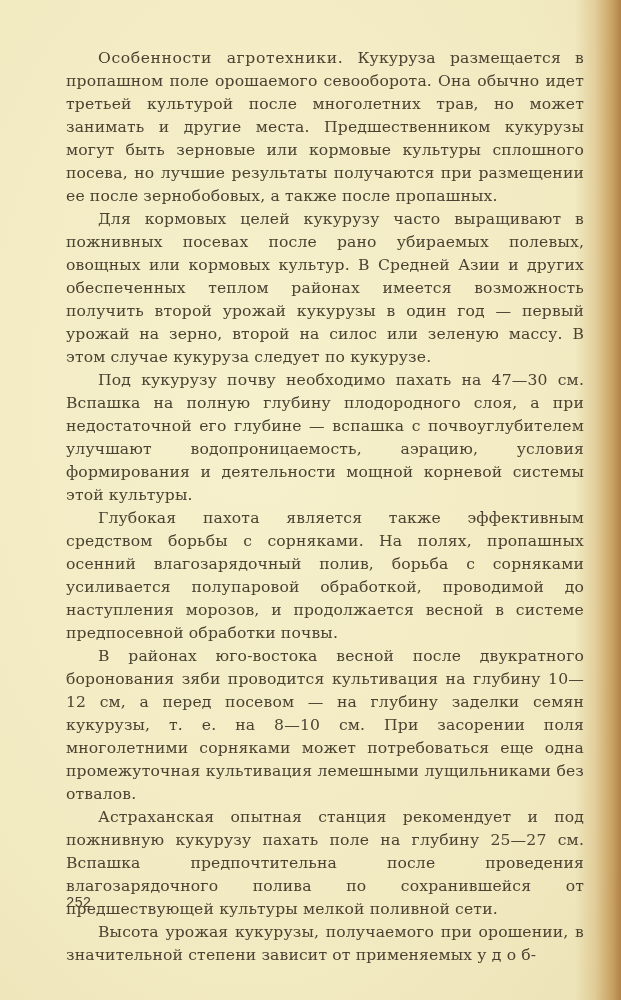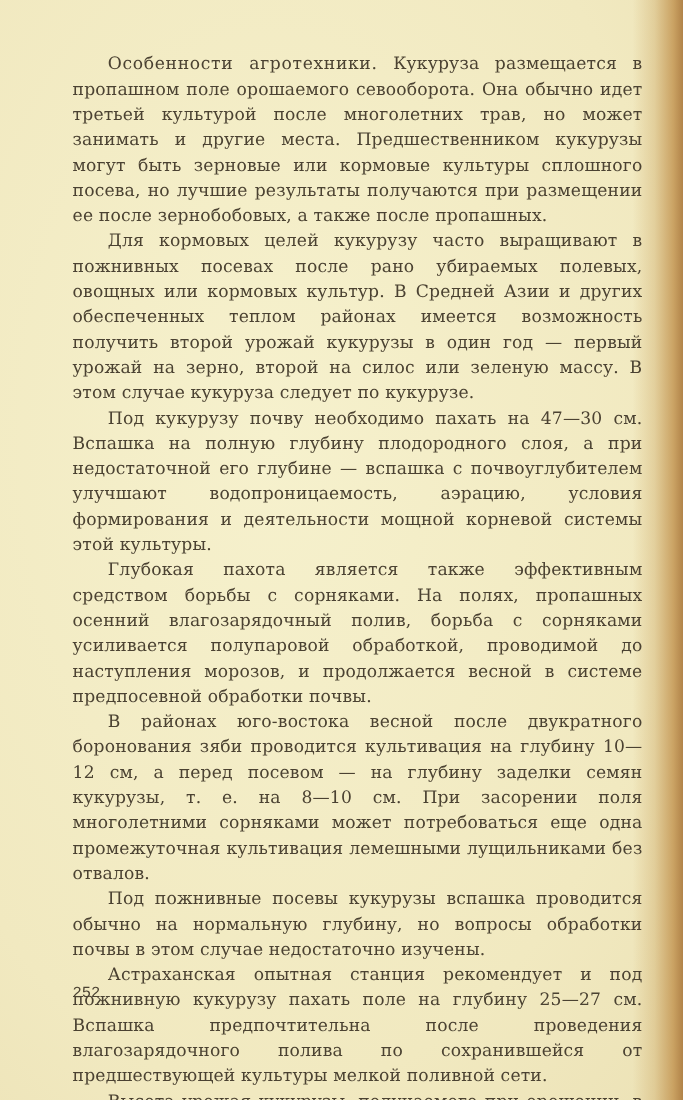--- a/index.html
+++ b/index.html
@@ -32,18 +32,17 @@
 </head>
 <body>
 
 <div class="page">
   <div class="text-block">
     <p class="para"><span class="heading-run">Особенности агротехники.</span><span> Кукуруза размещается в пропашном поле орошаемого севооборота. Она обычно идет третьей культурой после многолетних трав, но может занимать и другие места. Предшественником кукурузы могут быть зерновые или кормовые культуры сплошного посева, но лучшие результаты получаются при размещении ее после зернобобовых, а также после пропашных.</span></p>
     <p class="para"><span>Для кормовых целей кукурузу часто выращивают в пожнивных посевах после рано убираемых полевых, овощных или кормовых культур. В Средней Азии и других обеспеченных теплом районах имеется возможность получить второй урожай кукурузы в один год — первый урожай на зерно, второй на силос или зеленую массу. В этом случае кукуруза следует по кукурузе.</span></p>
     <p class="para"><span>Под кукурузу почву необходимо пахать на 47—30 см. Вспашка на полную глубину плодородного слоя, а при недостаточной его глубине — вспашка с почвоуглубителем улучшают водопроницаемость, аэрацию, условия формирования и деятельности мощной корневой системы этой культуры.</span></p>
     <p class="para"><span>Глубокая пахота является также эффективным средством борьбы с сорняками. На полях, пропашных осенний влагозарядочный полив, борьба с сорняками усиливается полупаровой обработкой, проводимой до наступления морозов, и продолжается весной в системе предпосевной обработки почвы.</span></p>
     <p class="para"><span>В районах юго-востока весной после двукратного боронования зяби проводится культивация на глубину 10—12 см, а перед посевом — на глубину заделки семян кукурузы, т. е. на 8—10 см. При засорении поля многолетними сорняками может потребоваться еще одна промежуточная культивация лемешными лущильниками без отвалов.</span></p>
-    <p class="para"><span>Под пожнивные посевы кукурузы вспашка проводится обычно на нормальную глубину, но вопросы обработки почвы в этом случае недостаточно изучены.</span></p>
     <p class="para"><span>Астраханская опытная станция рекомендует и под пожнивную кукурузу пахать поле на глубину 25—27 см. Вспашка предпочтительна после проведения влагозарядочного полива по сохранившейся от предшествующей культуры мелкой поливной сети.</span></p>
     <p class="para"><span>Высота урожая кукурузы, получаемого при орошении, в значительной степени зависит от применяемых у д о б-</span></p>
   </div>
   <div class="page-number">252</div>
 </div>
 
 </body></html>

